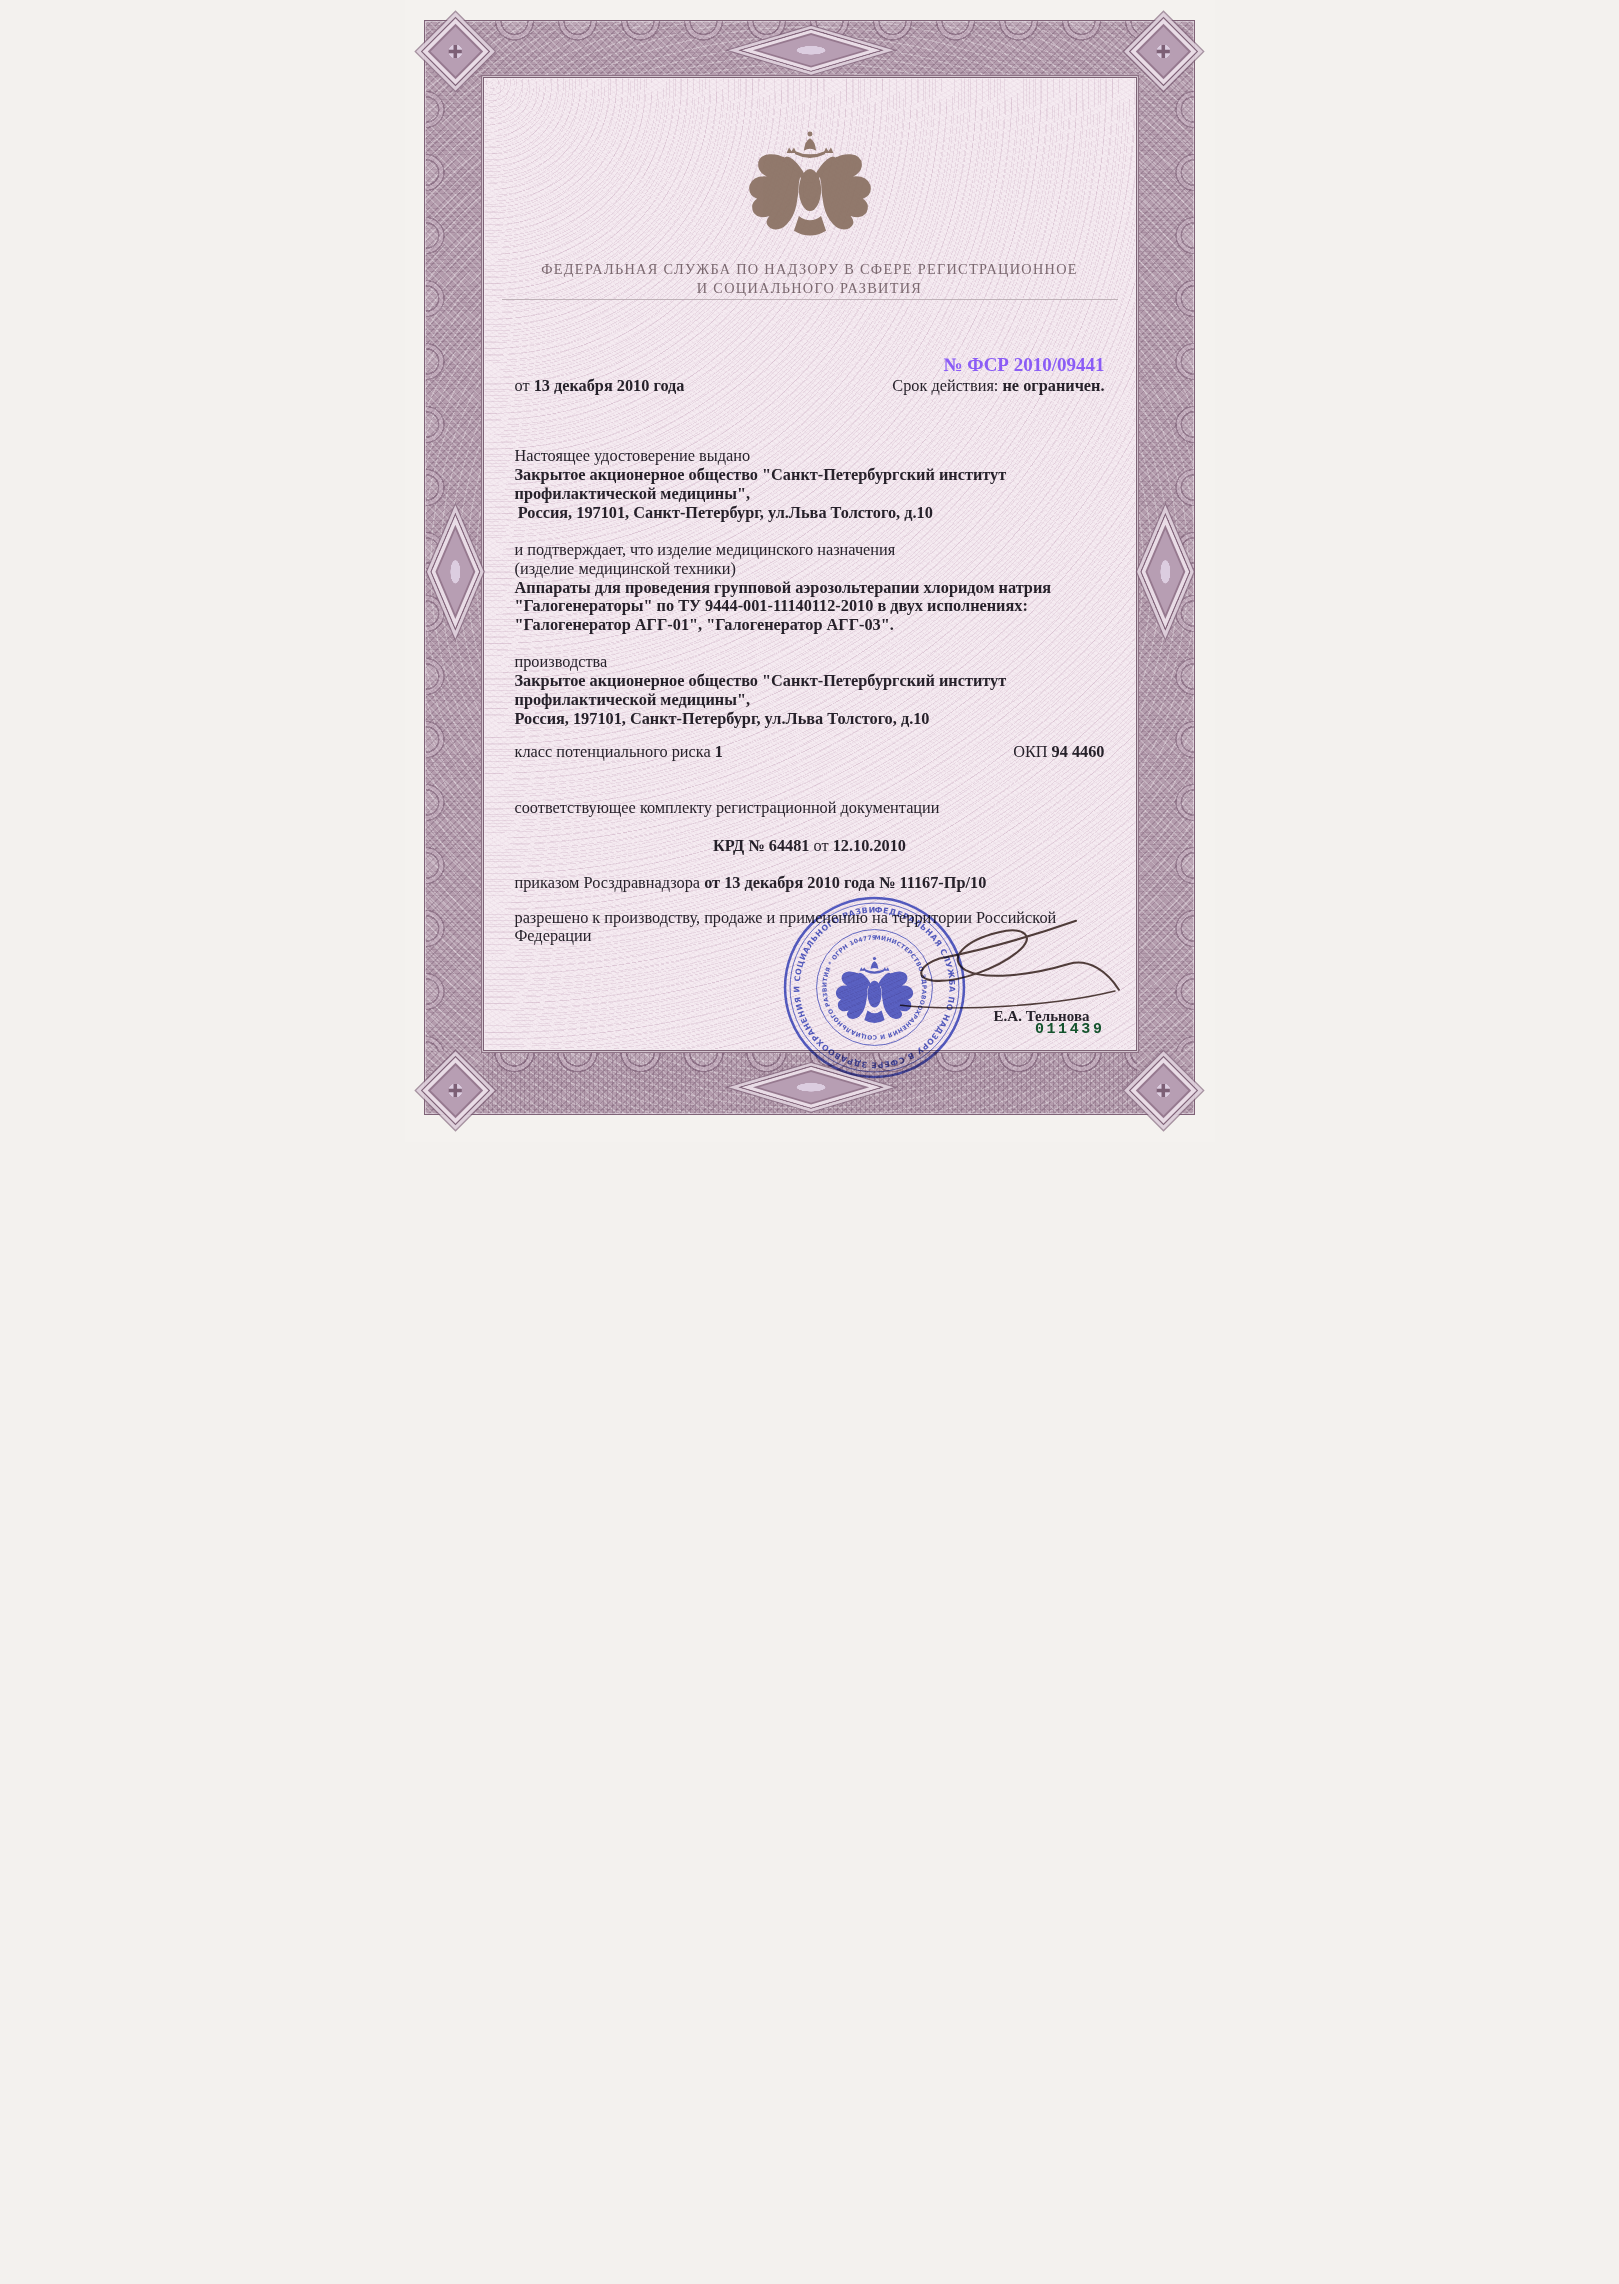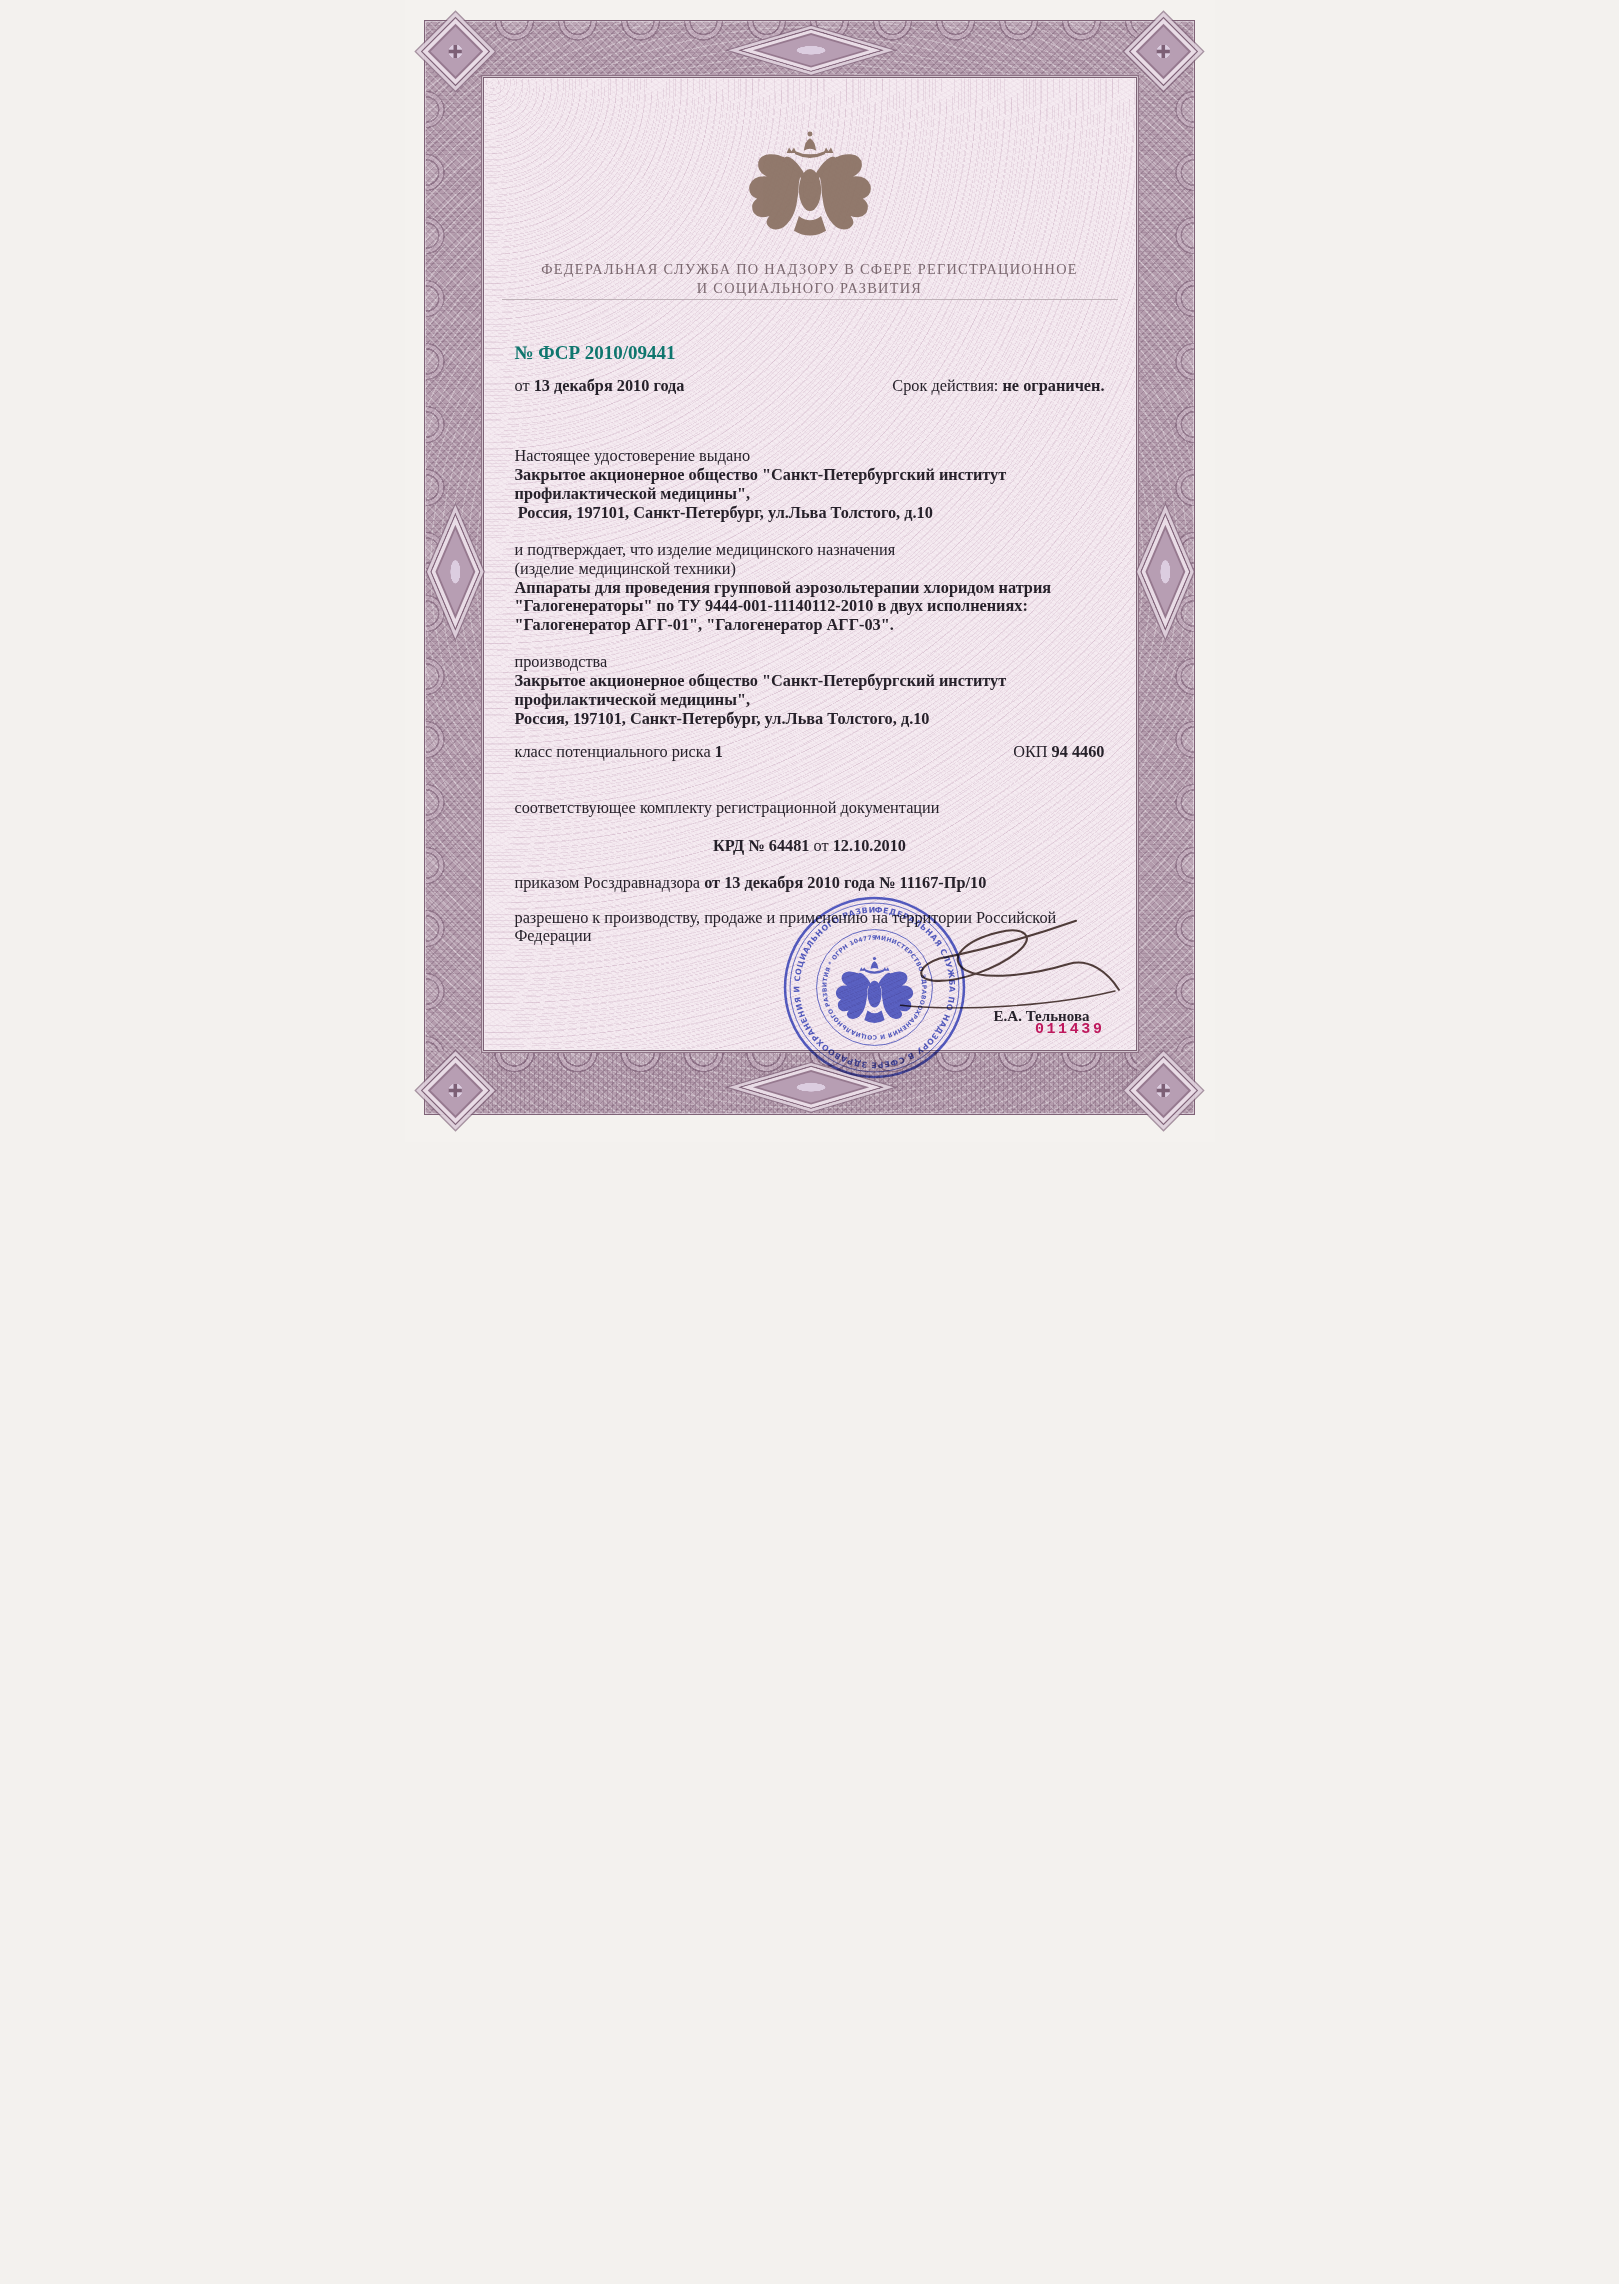--- a/index.html
+++ b/index.html
@@ -78,26 +78,26 @@
   .ln { position:absolute; left:0; width:100%; font-size:16.3px; line-height:19px; white-space:nowrap; }
   .b { font-weight:700; }
   .ctr { text-align:center; }
   .row { display:flex; justify-content:space-between; }
   .emblem { position:absolute; left:327px; top:126px; width:156px; height:117px; }
   .agency { position:absolute; width:100%; text-align:center; color:#7a686f; font-size:14.3px; letter-spacing:1.3px; }
   .divider { position:absolute; left:-13px; right:-13px; top:299px; height:1.3px;
              background:linear-gradient(#9a8b91,#c9bec3); opacity:.8; }
   .title { position:absolute; width:100%; top:312px; text-align:center; color:#6a3d52;
            font-size:24px; font-weight:700; letter-spacing:0.7px; }
-  .number { position:absolute; width:100%; top:342px; text-align:left; color:#0f766e;
+  .number { position:absolute; width:100%; top:354px; text-align:right; color:#8b5cf6;
             font-size:19px; font-weight:700; }
   .sig-block { position:absolute; left:0; top:963px; font-size:16.3px; line-height:19px; font-weight:700; }
   .sig-name { position:absolute; right:15px; top:1008px; font-size:15px; font-weight:700;text-align:right; }
   .serial { position:absolute; right:0; top:1021px; font-family:"Liberation Mono", monospace;
-            font-weight:700; font-size:15px; letter-spacing:2.6px; color:#be185d; }
+            font-weight:700; font-size:15px; letter-spacing:2.6px; color:#14532d; }
   .stamp { position:absolute; left:375px; top:893px; width:189px; height:189px;
            mix-blend-mode:multiply; opacity:.9; }
   .signature { position:absolute; left:456px; top:913px; width:261px; height:104px;
                mix-blend-mode:multiply; }
 </style>
 </head>
 <body>
 
 <div class="page">
 

